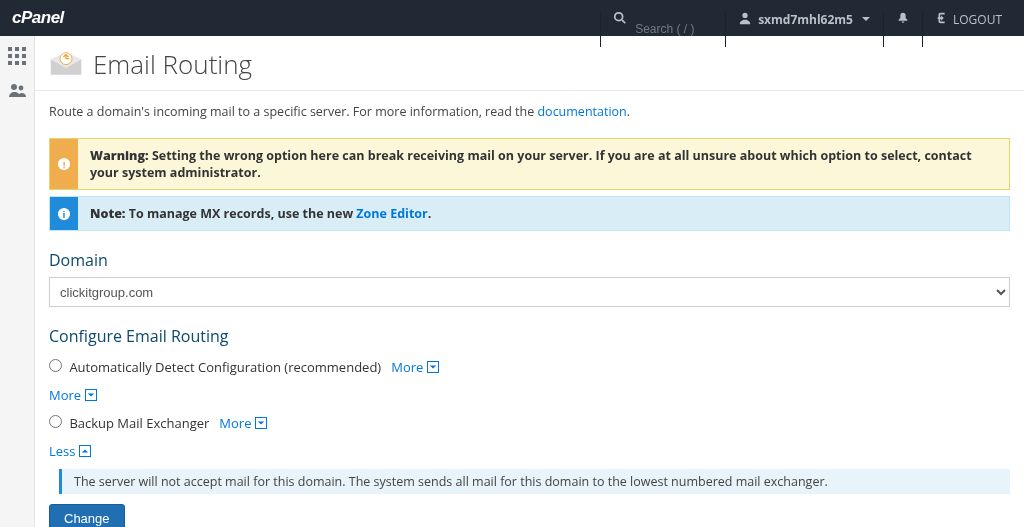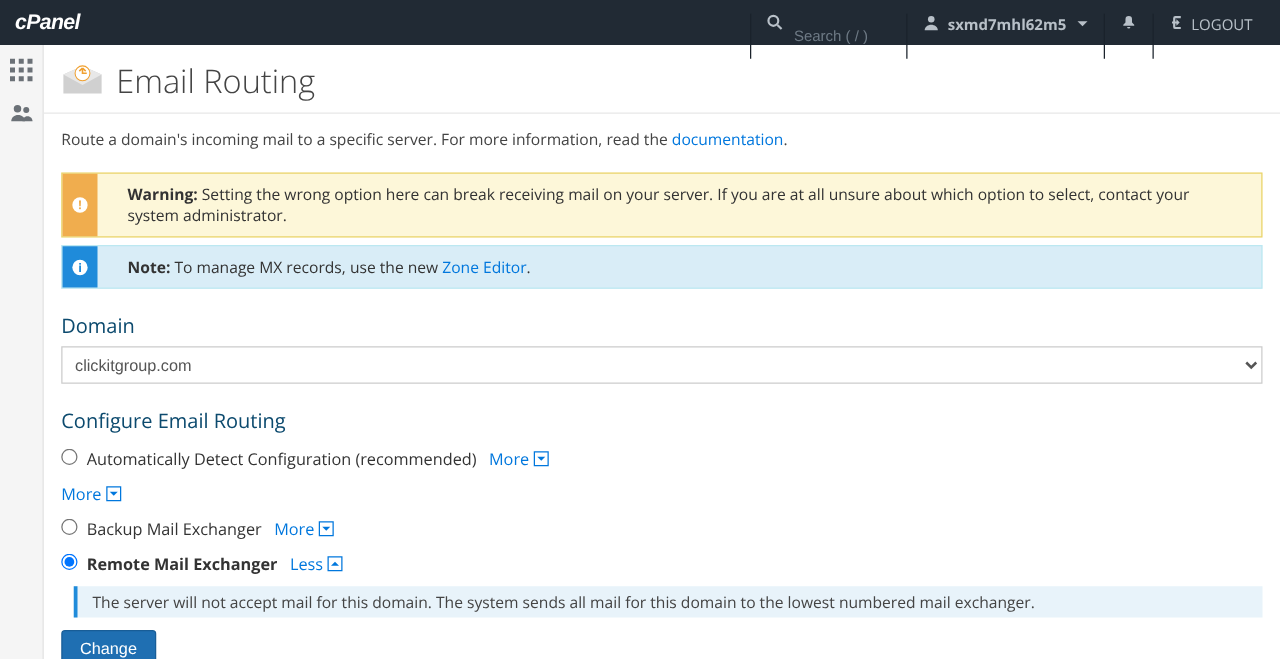--- a/index.html
+++ b/index.html
@@ -113,22 +113,23 @@
     font-size: 12.5px;
   }
   .alert .badge {
     width: 28px;
     display: flex;
     align-items: center;
     justify-content: center;
     color: #fff;
   }
   .alert .msg {
-    padding: 8px 24px;
+    padding: 8px 12px;
     flex: 1;
+    font-weight: bold;
   }
   .alert-warning {
     background: #fdf7d9;
     border-color: #e9d46b;
   }
   .alert-warning .badge { background: #f0ad4e; }
   .alert-info {
     background: #d9edf7;
     border-color: #bce8f1;
   }
@@ -366,24 +367,20 @@
           <span class="sq">
               <svg viewBox="0 0 10 10" fill="#0077dd">
                 <path d="M1 3l4 4 4-4z"></path>
               </svg>
             </span>
         </span>
       </div>
 
       
       <div class="radio-row">
-        <label>
-          <input type="radio" name="routing" checked="" style="">
-          <strong>Remote Mail Exchanger</strong>
-        </label>
         <span class="more-toggle">
           <span>Less</span>
           <span class="sq">
               <svg viewBox="0 0 10 10" fill="#0077dd">
                 <path d="M1 7l4-4 4 4z"></path>
               </svg>
             </span>
         </span>
       </div>
       <div class="expand-note">The server will not accept mail for this domain. The system sends all mail for this domain to the lowest numbered mail exchanger.</div>

